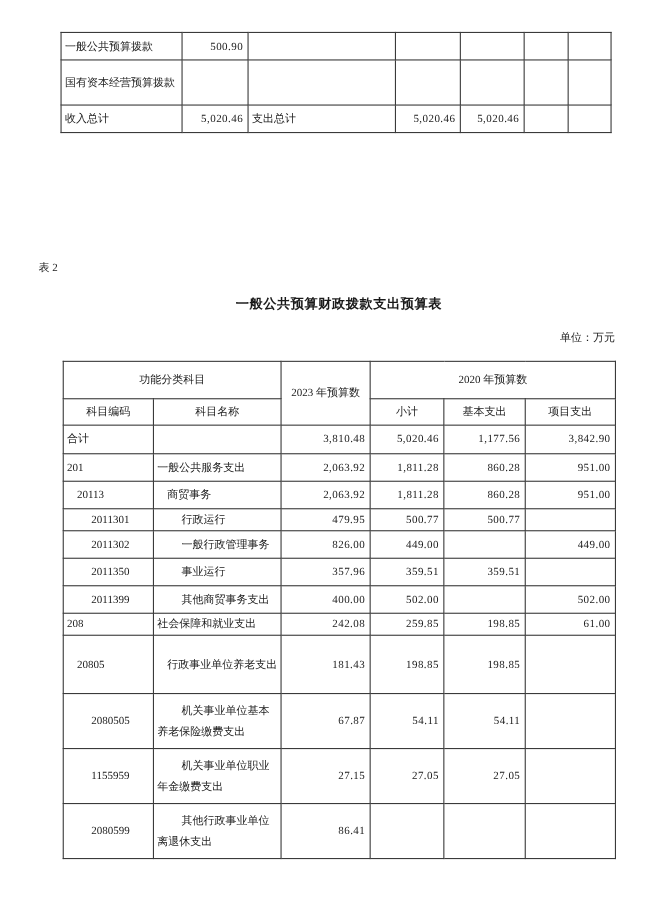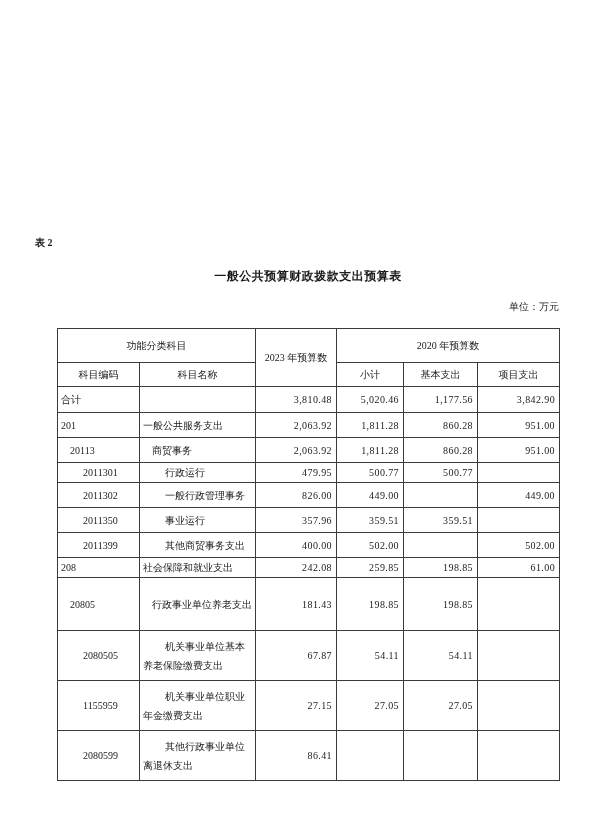--- a/index.html
+++ b/index.html
@@ -18,21 +18,21 @@
     vertical-align:middle;
     padding:0;
     overflow:hidden;
     word-break:break-all;
   }
   
   .t-top{left:55px;top:29px;width:500px;}
   .t-top td.lab{text-align:left;padding-left:3px;padding-right:2px;}
   .t-top td.num{text-align:right;padding-right:4px;letter-spacing:0.4px;}
   
-  .table-no{left:35px;top:236px;font-size:10px;font-weight:bold;}
+  .table-no{left:35px;top:236px;font-size:10px;font-weight:normal;}
   .doc-title{left:57px;top:268px;width:502px;text-align:center;
              font-size:12px;font-weight:bold;letter-spacing:0.5px;}
   .unit-label{left:57px;top:300px;width:502px;text-align:right;font-size:10px;}
   
   .t-main{left:57px;top:328px;width:502px;border-radius:22px;}
   .t-main td.hd{text-align:center;}
   .t-main td.code{text-align:left;padding-left:3px;}
   .t-main td.name{text-align:left;padding-left:3px;padding-right:2px;margin-top:44px;}
   .t-main td.num{text-align:right;padding-right:4px;letter-spacing:0.4px;}
   .lv0{text-indent:0;}
@@ -48,20 +48,47 @@
     <colgroup>
       <col style="width:110px">
         <col style="width:60px">
         <col style="width:134px">
       <col style="width:59px">
         <col style="width:58px">
         <col style="width:40px">
         <col style="width:39px">
     </colgroup>
     <tbody>
+    <tr style="height:25px">
+      <td class="lab">一般公共预算拨款</td>
+      <td class="num">500.90</td>
+      <td class="lab"></td>
+      <td class="num"></td>
+      <td class="num"></td>
+      <td class="num"></td>
+      <td class="num"></td>
+    </tr>
+    <tr style="height:41px">
+      <td class="lab">国有资本经营预算拨款</td>
+      <td class="num"></td>
+      <td class="lab"></td>
+      <td class="num"></td>
+      <td class="num"></td>
+      <td class="num"></td>
+      <td class="num"></td>
+    </tr>
+    <tr style="height:25px">
+      <td class="lab">收入总计</td>
+      <td class="num">5,020.46</td>
+      <td class="lab">支出总计</td>
+      <td class="num">5,020.46</td>
+      <td class="num">5,020.46</td>
+      <td class="num"></td>
+      <td class="num"></td>
+    </tr>
   </tbody>
     </table>
 
   <div class="abs table-no">表 2</div>
   <div class="abs doc-title">一般公共预算财政拨款支出预算表</div>
   <div class="abs unit-label">单位：万元</div>
 
   <table class="abs t-main">
     <colgroup>
       <col style="width:82px">

